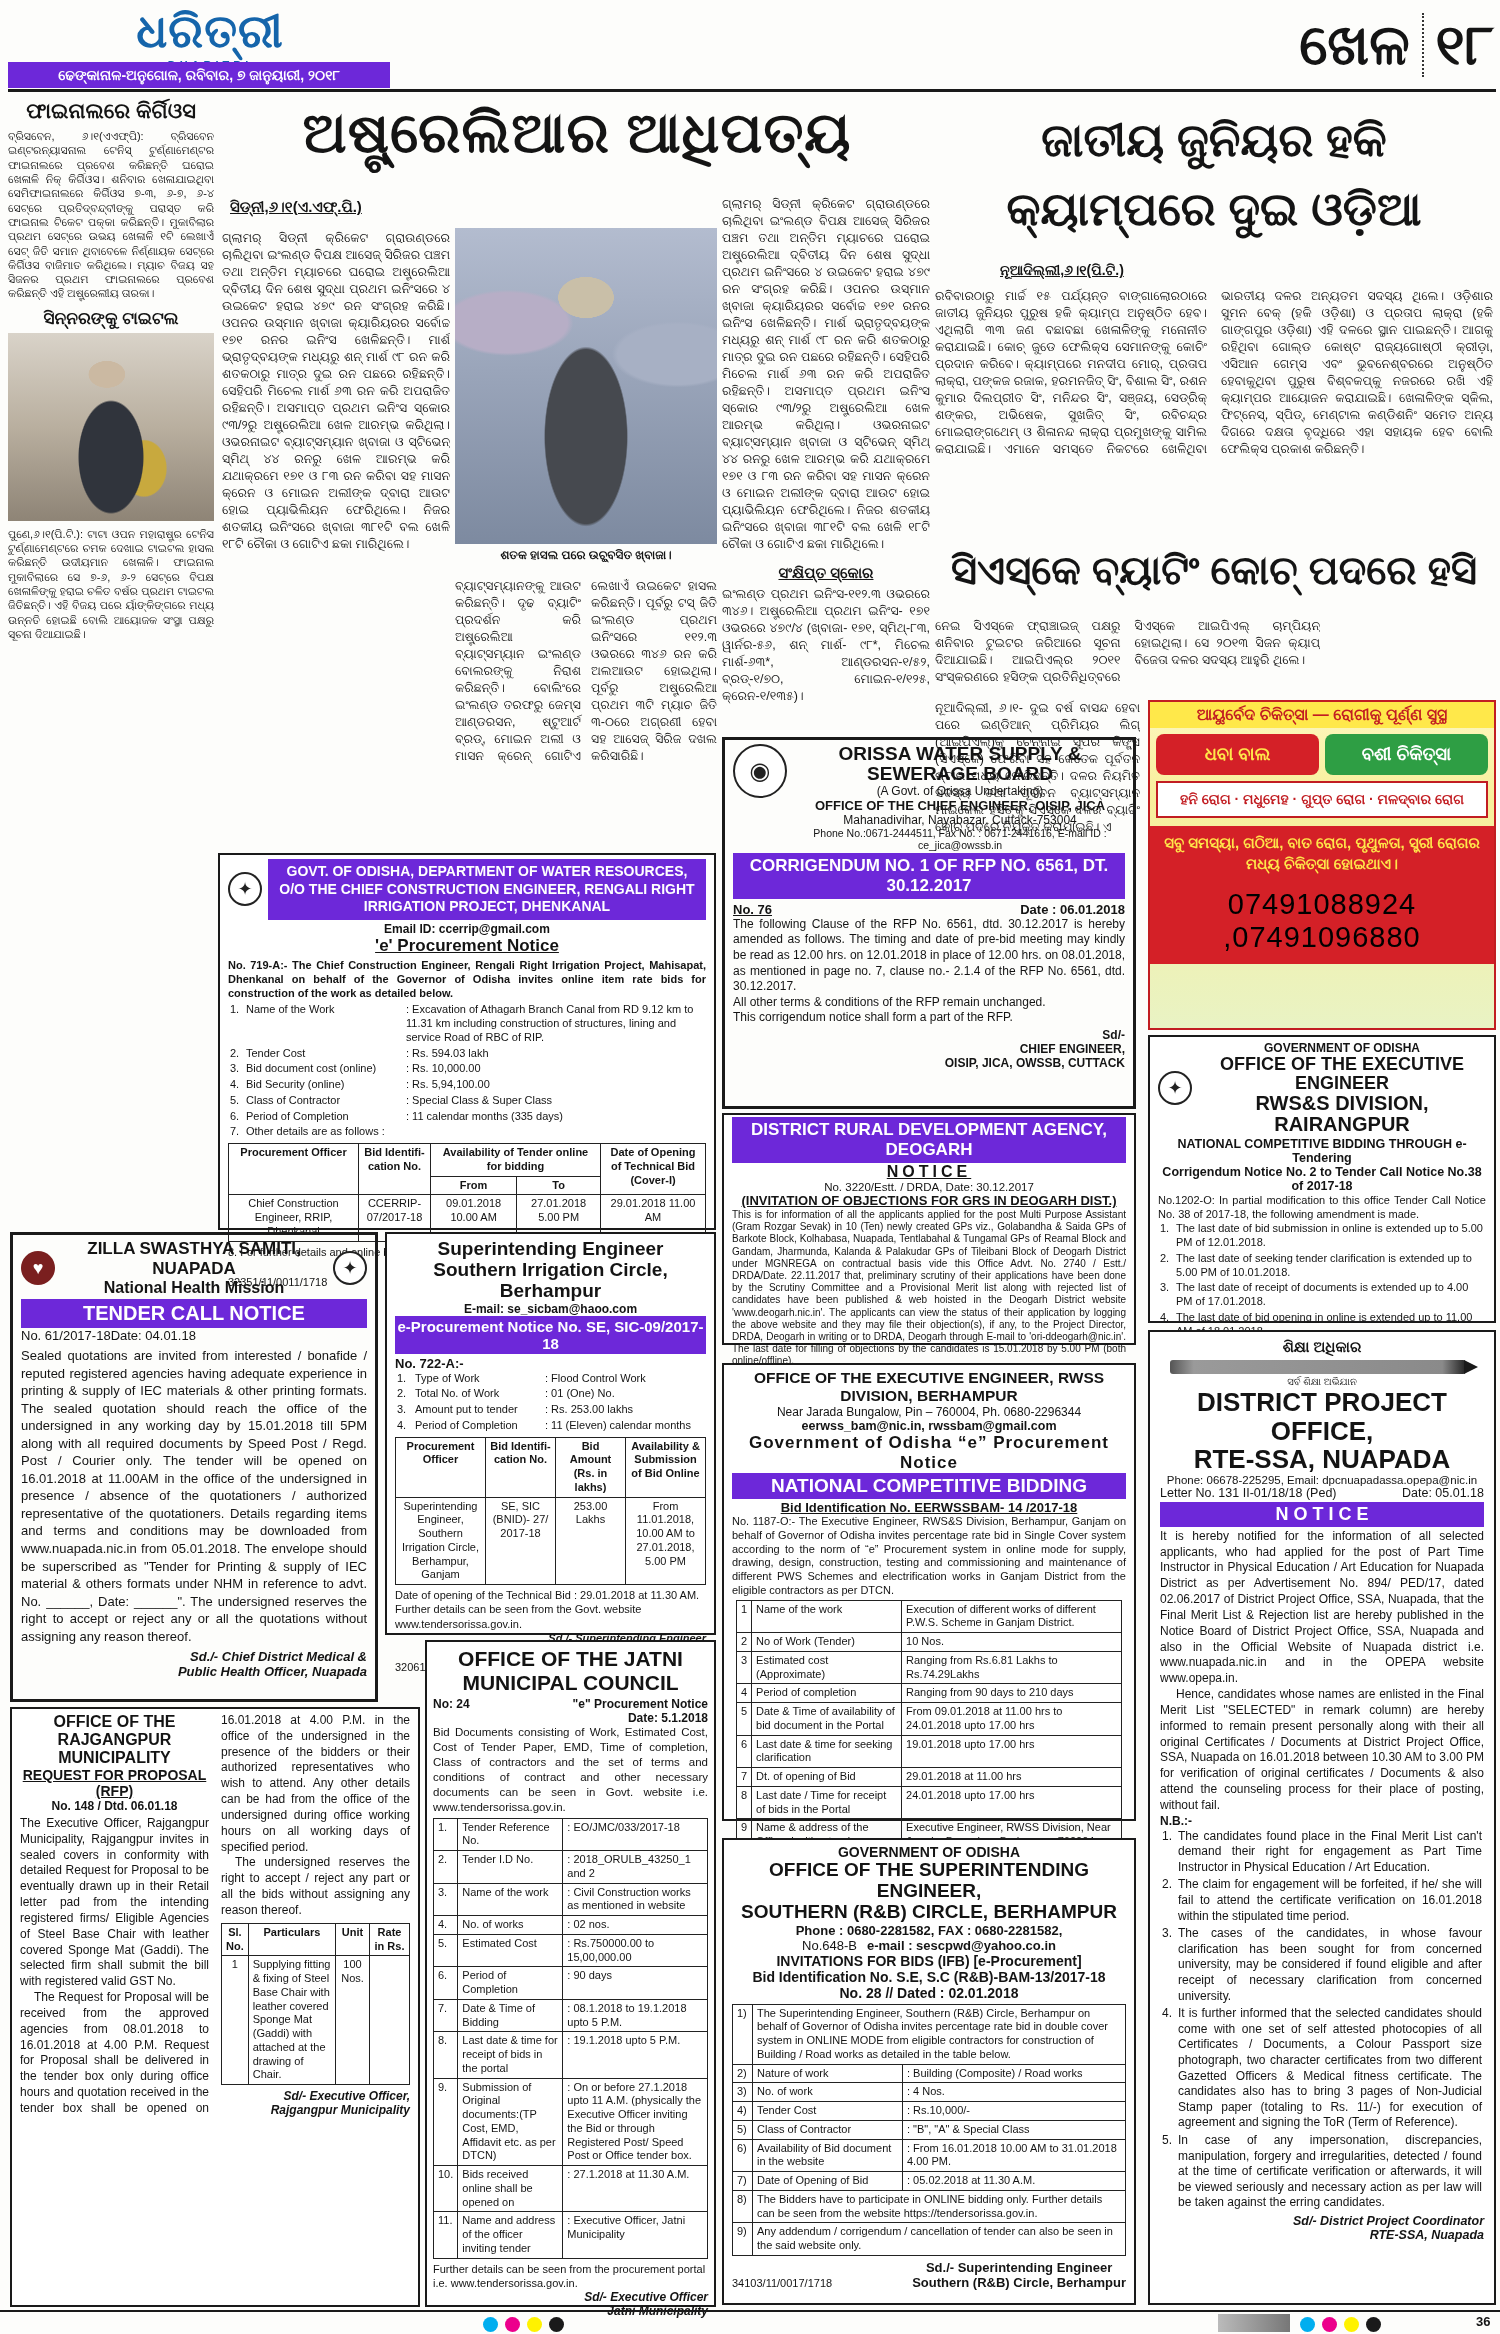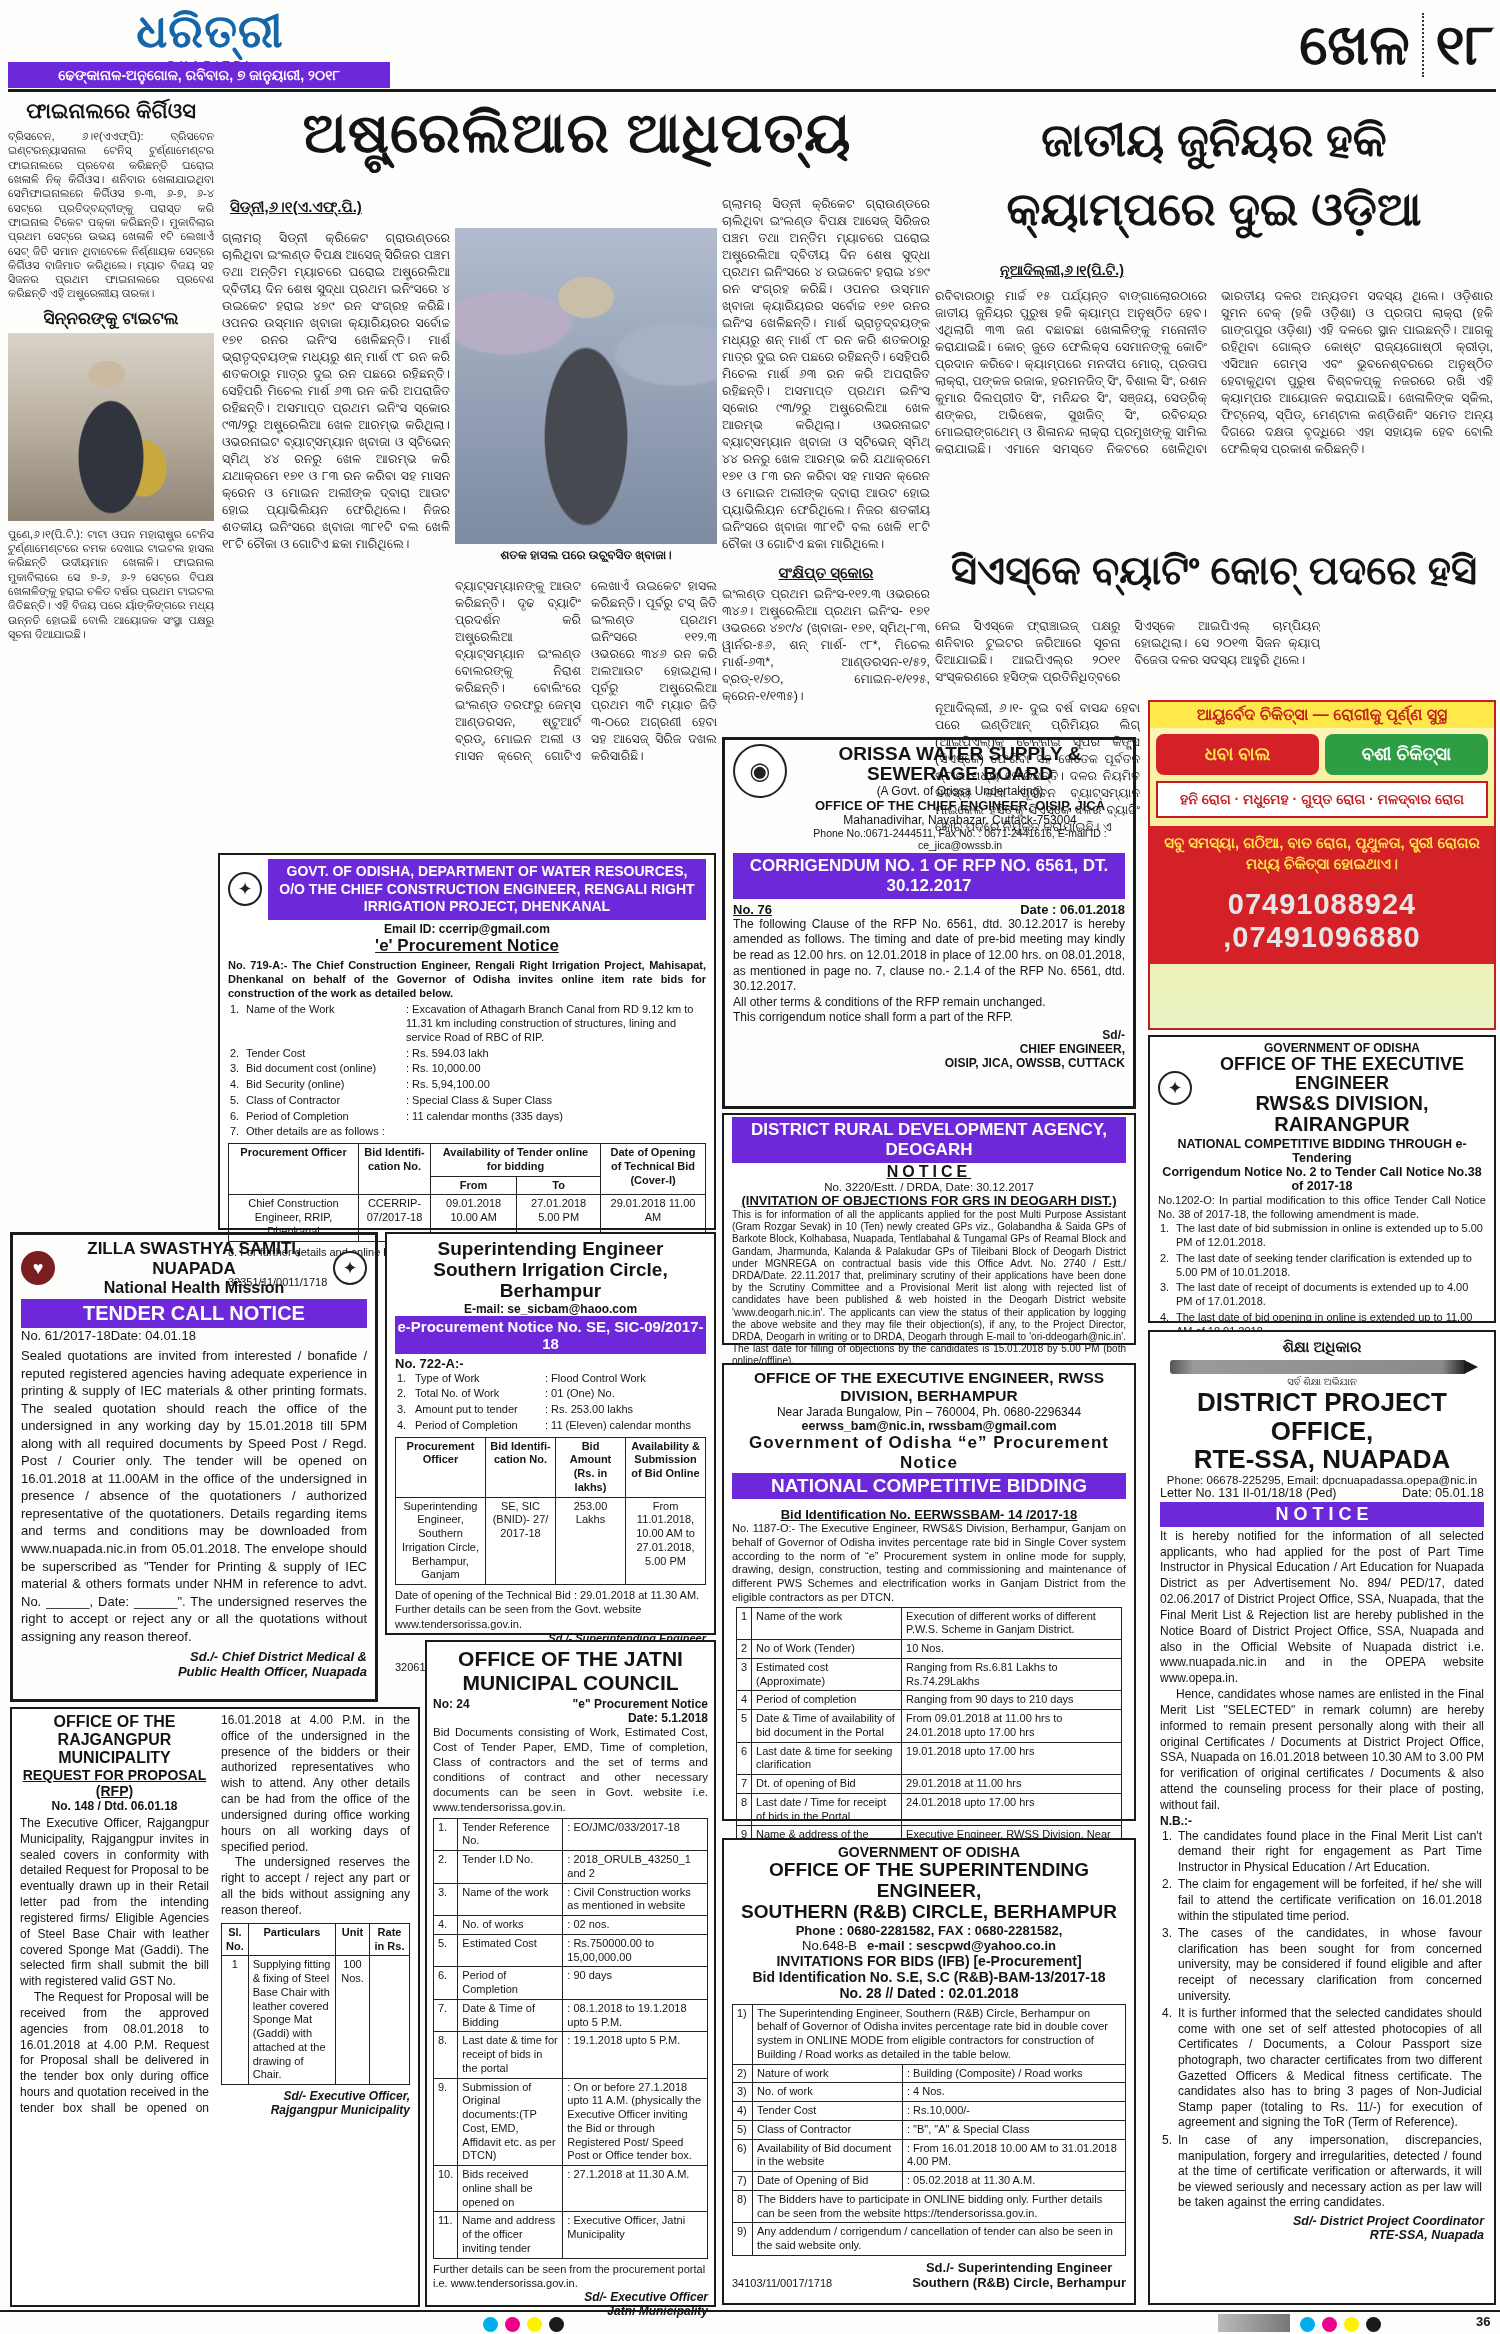--- a/index.html
+++ b/index.html
@@ -37,21 +37,21 @@
 .caption{font-size:12px;font-weight:700;text-align:center}
 .emblem{width:34px;height:34px;border-radius:50%;background:#222;color:#fff;display:flex;
  align-items:center;justify-content:center;font-size:18px;flex:0 0 auto}
 .emblem.light{background:#fff;color:#222;border:2px solid #222}
 .pencil{height:14px;background:linear-gradient(90deg,#555,#9a9a9a 8%,#8a8a8a 92%,#222);border-radius:3px;position:relative}
 .pencil:after{content:"";position:absolute;right:-12px;top:0;border-left:14px solid #1a1a1a;
  border-top:7px solid transparent;border-bottom:7px solid transparent}
 .dots span{display:inline-block;width:15px;height:15px;border-radius:50%;margin-right:7px}
 .adbox{border:2px solid #c21d22;overflow:hidden;background:linear-gradient(180deg,#fdf7c0 0%,#f8ef9b 30%,#e9f3c4 100%)}
 .adband-red{background:#d42027;color:#ffe74a;font-weight:700;text-align:center}
-.adphones{background:#d42027;color:#e5e5e5;font-weight:700;text-align:center}
+.adphones{background:#d42027;color:#000000;font-weight:400;text-align:center}
 .ul{text-decoration:underline}
 </style>
 </head>
 <body>
 
 <div class="page">
 
   <div class="abs" style="left:100px;top:4px;width:220px">
     <div class="masthead-odia tc">ଧରିତ୍ରୀ</div>
     <div class="masthead-latin">DHARITRI</div>
@@ -338,21 +338,21 @@
       </span>
     </div>
   </div>
 
   <div class="abs box" style="left:722px;top:1363px;width:414px;height:458px;padding:3px 8px">
     <div class="tc b" style="font-size:15.5px;margin-top:1px">OFFICE OF THE EXECUTIVE ENGINEER, RWSS DIVISION, BERHAMPUR</div>
     <div class="tc" style="font-size:12px">Near Jarada Bungalow, Pin – 760004, Ph. 0680-2296344</div>
     <div class="tc b" style="font-size:12.5px">eerwss_bam@nic.in, rwssbam@gmail.com</div>
     <div class="tc b" style="font-size:17px;letter-spacing:1px">Government of Odisha “e” Procurement Notice</div>
     <div class="bar" style="font-size:19px;padding:2px 0">NATIONAL COMPETITIVE BIDDING</div>
-    <div class="tc b ul" style="font-size:13px;margin-top:8px">Bid Identification No. EERWSSBAM- 14 /2017-18</div>
+    <div class="tc b ul" style="font-size:13px;margin-top:1px">Bid Identification No. EERWSSBAM- 14 /2017-18</div>
     <div class="jt" style="font-size:11px;line-height:1.25">No. 1187-O:- The Executive Engineer, RWS&amp;S Division, Berhampur, Ganjam on behalf of Governor of Odisha invites percentage rate bid in Single Cover system according to the norm of “e” Procurement system in online mode for supply, drawing, design, construction, testing and commissioning and maintenance of different PWS Schemes and electrification works in Ganjam District from the eligible contractors as per DTCN.</div>
     <table style="margin-top:2px;width:98%;margin-left:1%">
       <tbody>
           <tr>
             <td style="width:14px">1</td>
             <td style="width:150px">Name of the work</td>
             <td>Execution of different works of different P.W.S. Scheme in Ganjam District.</td>
           </tr>
       <tr>
             <td>2</td>

